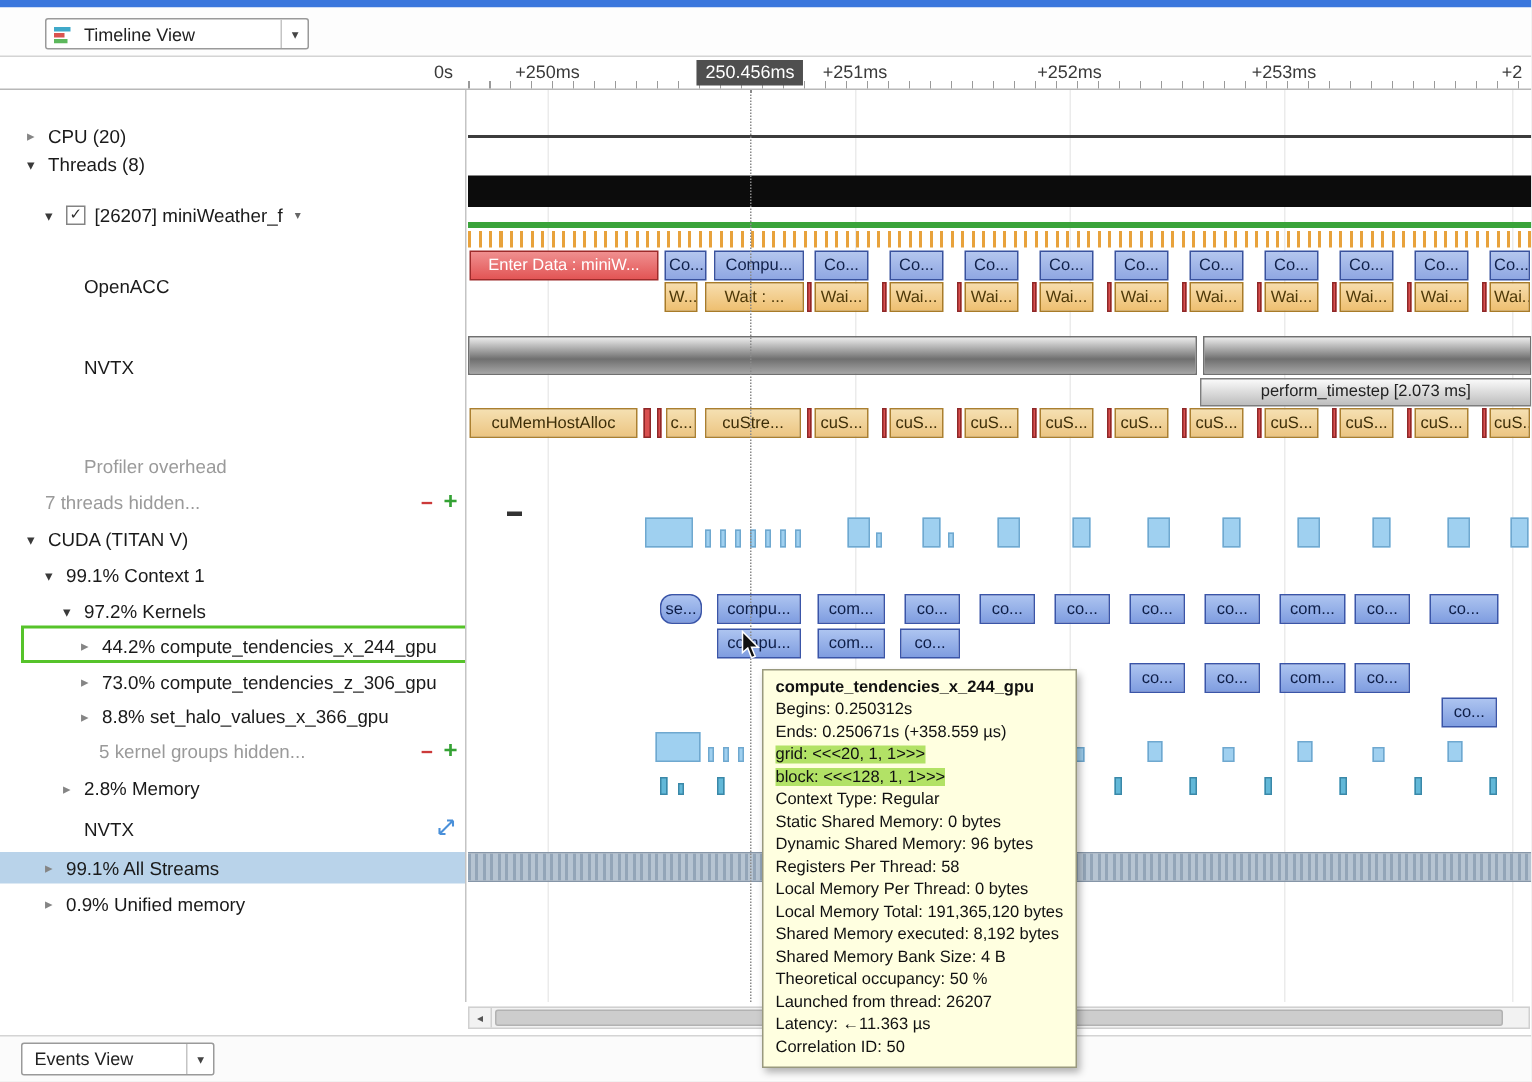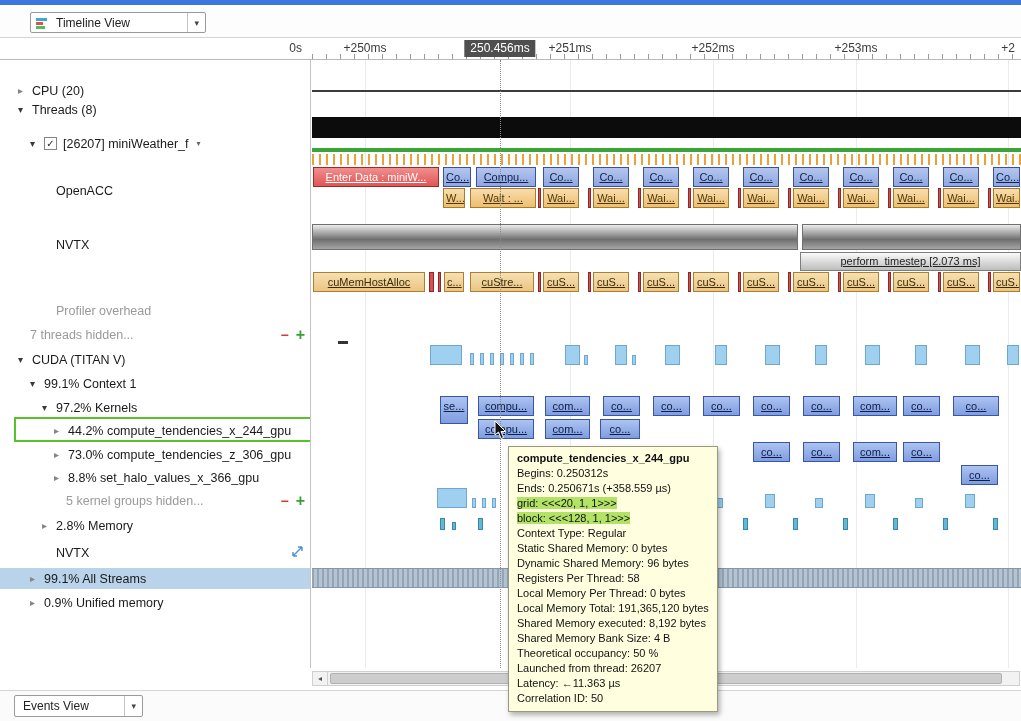--- a/index.html
+++ b/index.html
@@ -37,21 +37,21 @@
     font-size:10px; line-height:11px; text-align:center; color:#2a2a2a; }
   .row-caret { font-size:8px; color:#666; margin-left:8px; }
   .hidden-controls { position:absolute; right:5px; top:0; height:100%; display:flex; align-items:center; gap:7px; }
   .minus-ic { color:#cc3a3a; font-weight:700; font-size:14px; line-height:10px; }
   .plus-ic { color:#34a234; font-weight:700; font-size:16px; line-height:12px; }
   .expand-corner { position:absolute; right:7px; top:4px; }
   .green-box { position:absolute; left:14px; width:334px; height:25px; border:2px solid #56c32a; z-index:5; pointer-events:none; }
   .timeline { position:absolute; left:312px; top:60px; width:709px; height:608px; overflow:hidden; background:#fff; }
   .gridline { position:absolute; top:0; height:608px; width:1px; background:#ebebeb; z-index:0; }
   .bar { position:absolute; z-index:2; overflow:hidden; font-size:11px; text-align:center; white-space:nowrap; }
-  .bar span { display:block; padding:0 2px; overflow:hidden;text-decoration:underline; }
+  .bar span { display:block; padding:0 2px; overflow:hidden; }
   .blue   { background:linear-gradient(#b4c6ee,#8fa7e2); border:1px solid #39529e; color:#10204a; }
   .red    { background:linear-gradient(#f08f8f,#e25555); border:1px solid #9e2b2b; color:#fff; }
   .orange { background:linear-gradient(#f7ddad,#eebf70); border:1px solid #a87b28; color:#4d3808; }
   .tan    { background:linear-gradient(#f5e0b2,#ecc582); border:1px solid #ab8030; color:#3d2e08; }
   .sliver-red { background:#d94f4f; border:1px solid #8e2828; }
   .nvtx   { background:linear-gradient(#fafafa,#bdbdbd); border:1px solid #7d7d7d; color:#222; }
   .nvtxdeep { background:linear-gradient(#ececec,#8f8f8f 45%,#6f6f6f 60%,#a5a5a5); border:1px solid #707070; }
   .black  { background:#0c0c0c; }
   .green  { background:#3aa33a; }
   .thinline { background:#3c3c3c; }
@@ -356,21 +356,21 @@
       <div class="bar lightblue" style="left: 303px; top: 285px; width: 12px; height: 20px;"></div>
       <div class="bar lightblue" style="left: 320px; top: 295px; width: 4px; height: 10px;"></div>
       <div class="bar lightblue" style="left: 353px; top: 285px; width: 15px; height: 20px;"></div>
       <div class="bar lightblue" style="left: 403px; top: 285px; width: 12px; height: 20px;"></div>
       <div class="bar lightblue" style="left: 453px; top: 285px; width: 15px; height: 20px;"></div>
       <div class="bar lightblue" style="left: 503px; top: 285px; width: 12px; height: 20px;"></div>
       <div class="bar lightblue" style="left: 553px; top: 285px; width: 15px; height: 20px;"></div>
       <div class="bar lightblue" style="left: 603px; top: 285px; width: 12px; height: 20px;"></div>
       <div class="bar lightblue" style="left: 653px; top: 285px; width: 15px; height: 20px;"></div>
       <div class="bar lightblue" style="left: 695px; top: 285px; width: 12px; height: 20px;"></div>
-      <div class="bar kblue" style="left: 128px; top: 336px; width: 28px; height: 28px; line-height: 18px;">
+      <div class="bar kblue" style="left: 128px; top: 336px; width: 28px; height: 20px; line-height: 18px; border-radius: 8px;">
         <span>se...</span>
       </div>
       <div class="bar kblue" style="left: 166px; top: 336px; width: 56px; height: 20px; line-height: 18px;">
         <span>compu...</span>
       </div>
       <div class="bar kblue" style="left: 233px; top: 336px; width: 45px; height: 20px; line-height: 18px;">
         <span>com...</span>
       </div>
       <div class="bar kblue" style="left: 291px; top: 336px; width: 37px; height: 20px; line-height: 18px;">
         <span>co...</span>

